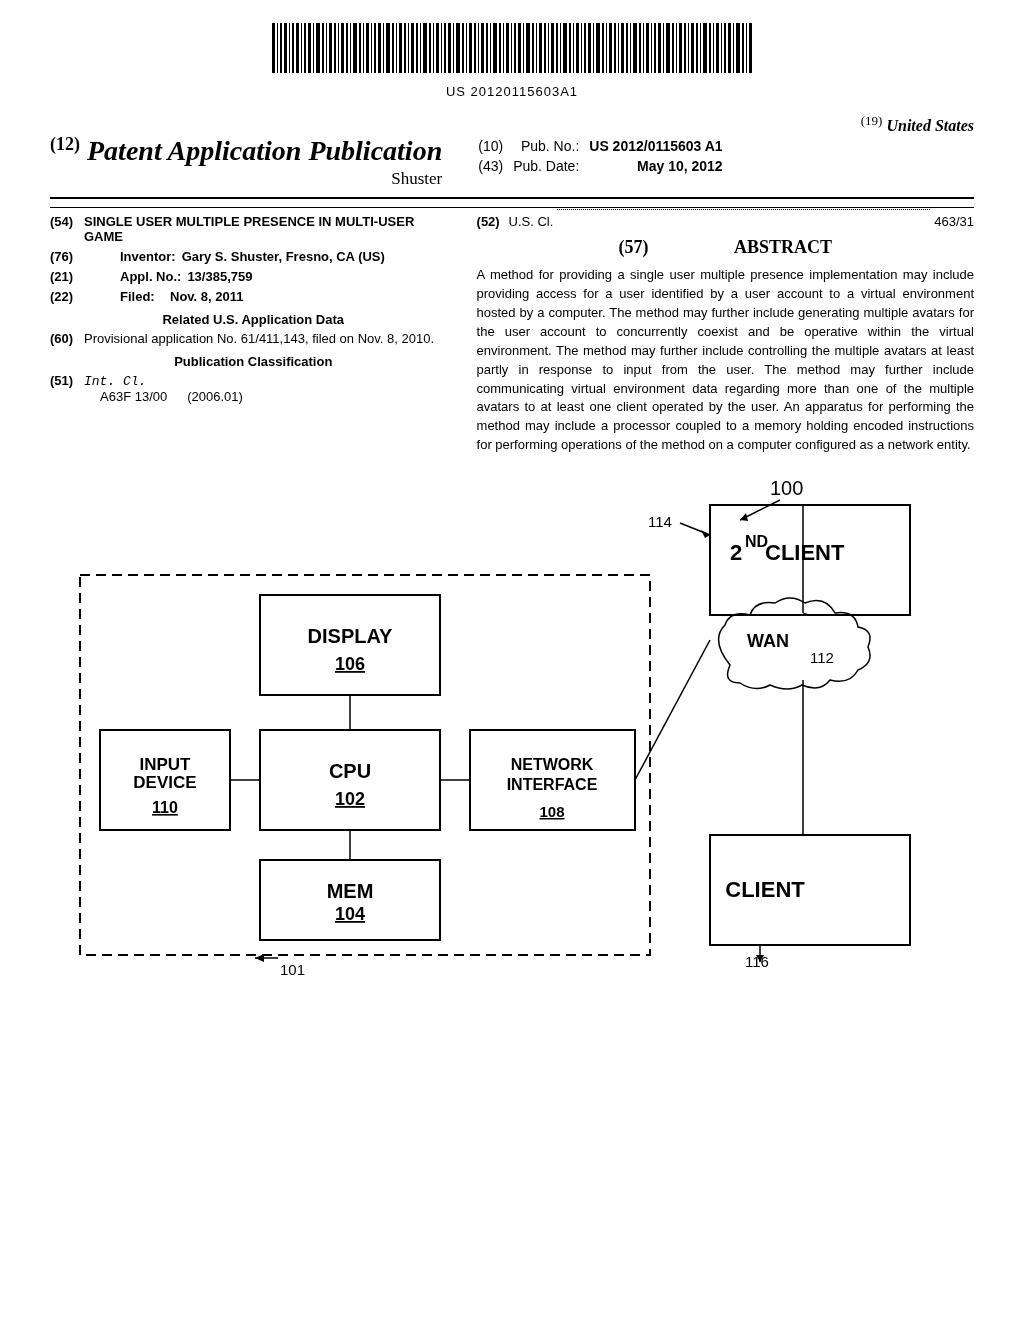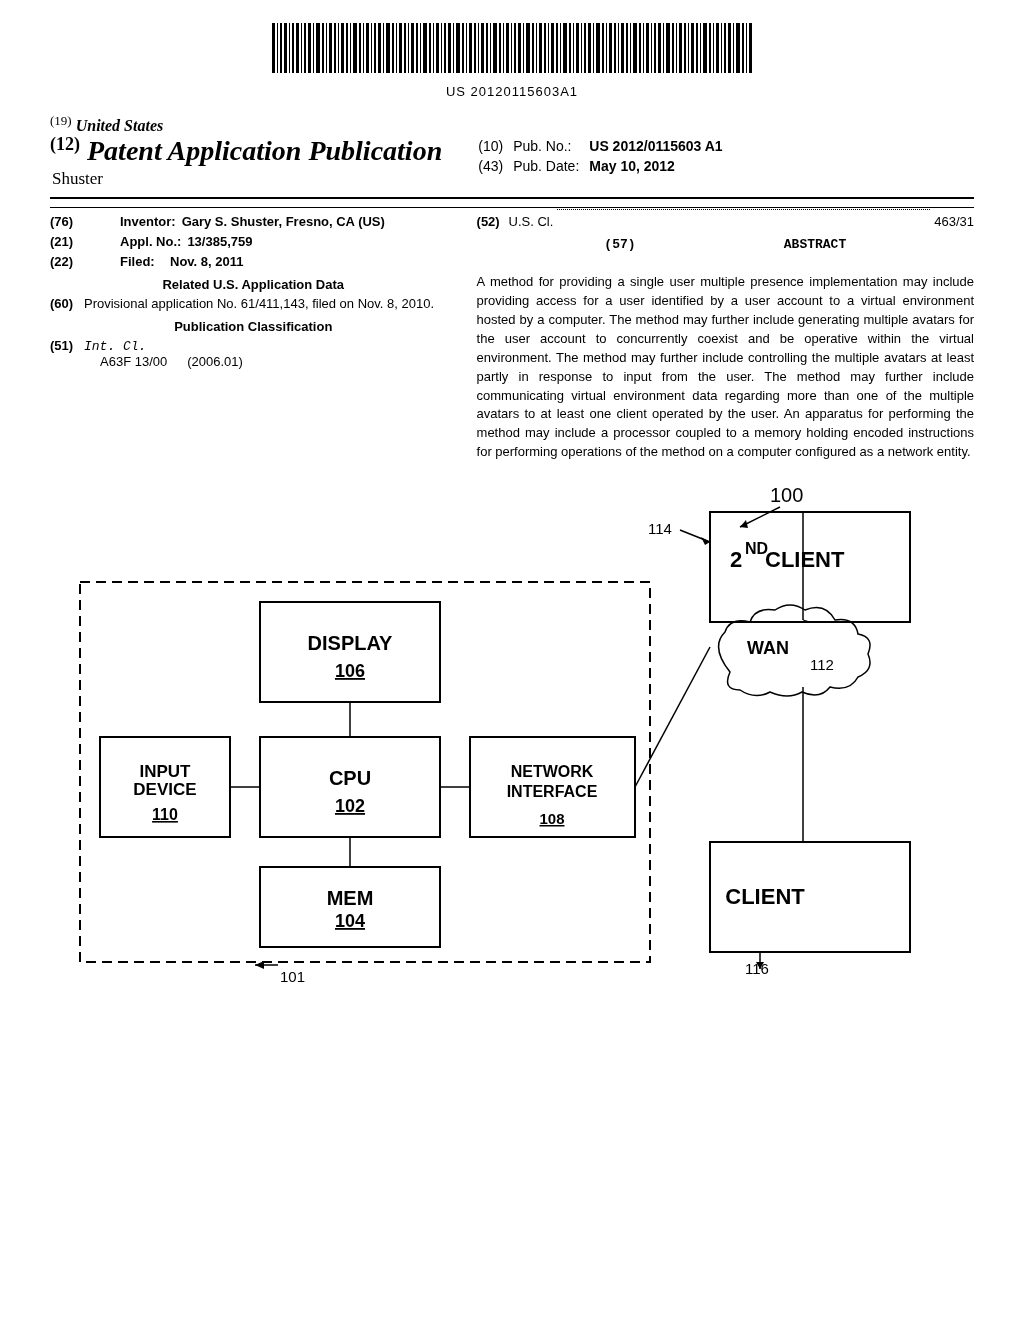--- a/index.html
+++ b/index.html
@@ -23,20 +23,21 @@
     .pub-number {
       font-size: 13px;
       font-family: Arial, sans-serif;
       letter-spacing: 1px;
       margin-top: 2px;
     }
 
     
     .title-block {
       padding: 10px 50px 0 50px;
+      text-align: right;
     }
     .country-line {
       font-size: 16px;
       font-style: italic;
     }
     .country-line span.num {
       font-size: 13px;
       font-style: normal;
       vertical-align: super;
     }
@@ -139,23 +140,23 @@
       font-weight: bold;
       text-align: center;
       margin: 8px 0 4px 0;
       font-family: Arial, sans-serif;
       font-size: 13px;
     }
 
     .abstract-title {
       font-weight: bold;
       text-align: center;
-      font-family: Liberation Mono, monospace;
-      font-size: 13px;
-      margin-bottom: 21px;
+      font-family: Liberation Serif, serif;
+      font-size: 18px;
+      margin-bottom: 8px;
     }
     .abstract-text {
       font-family: Arial, sans-serif;
       font-size: 13px;
       line-height: 1.45;
       text-align: justify;
     }
     .int-cl-label {
       font-style: italic;
       font-family: Liberation Mono, monospace;
@@ -330,20 +331,26 @@
   </div>
 </div>
 
 <hr class="divider">
 <hr class="divider-thin">
 
 <div class="main-content">
 
   <div class="left-col">
 
+    <div class="field-row">
+      <span class="field-num">(54)</span>
+      <div class="field-value">
+        <strong>SINGLE USER MULTIPLE PRESENCE IN MULTI-USER GAME</strong>
+      </div>
+    </div>
 
     <div class="field-row">
       <span class="field-num">(76)</span>
       <span class="field-label">Inventor:</span>
       <div class="field-value">
         <strong>Gary S. Shuster, Fresno, CA (US)</strong>
       </div>
     </div>
 
     <div class="field-row">

